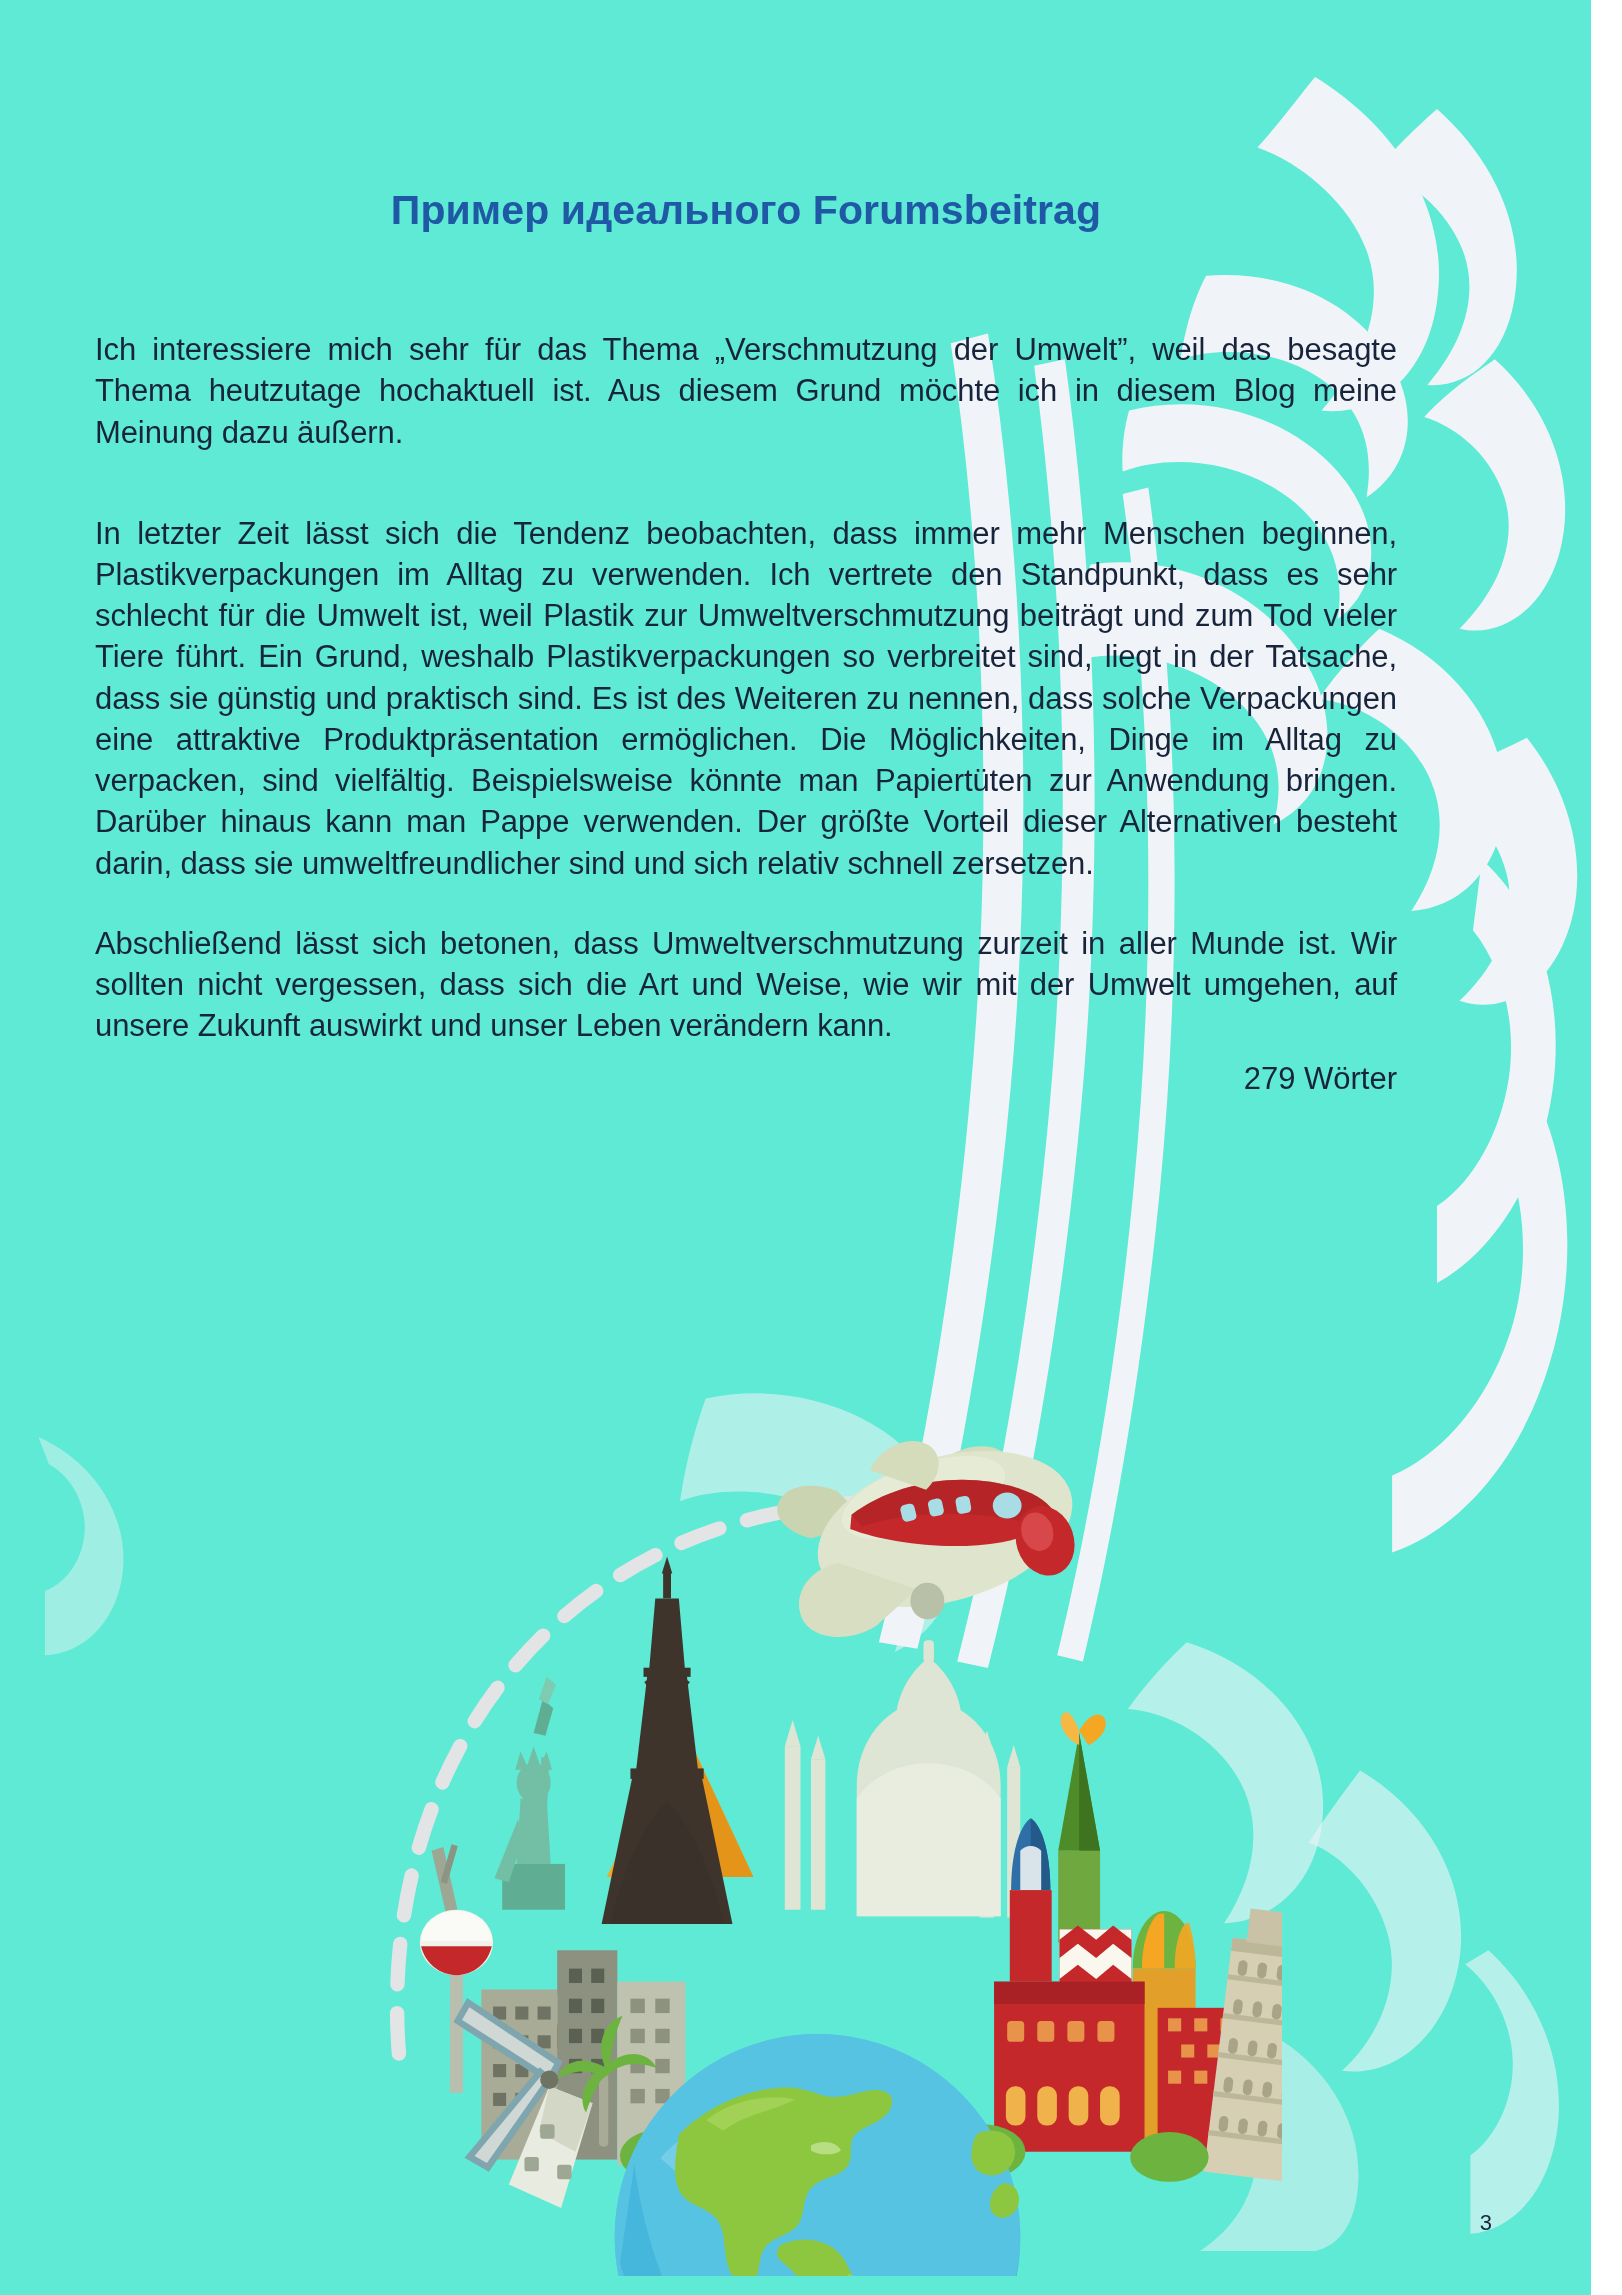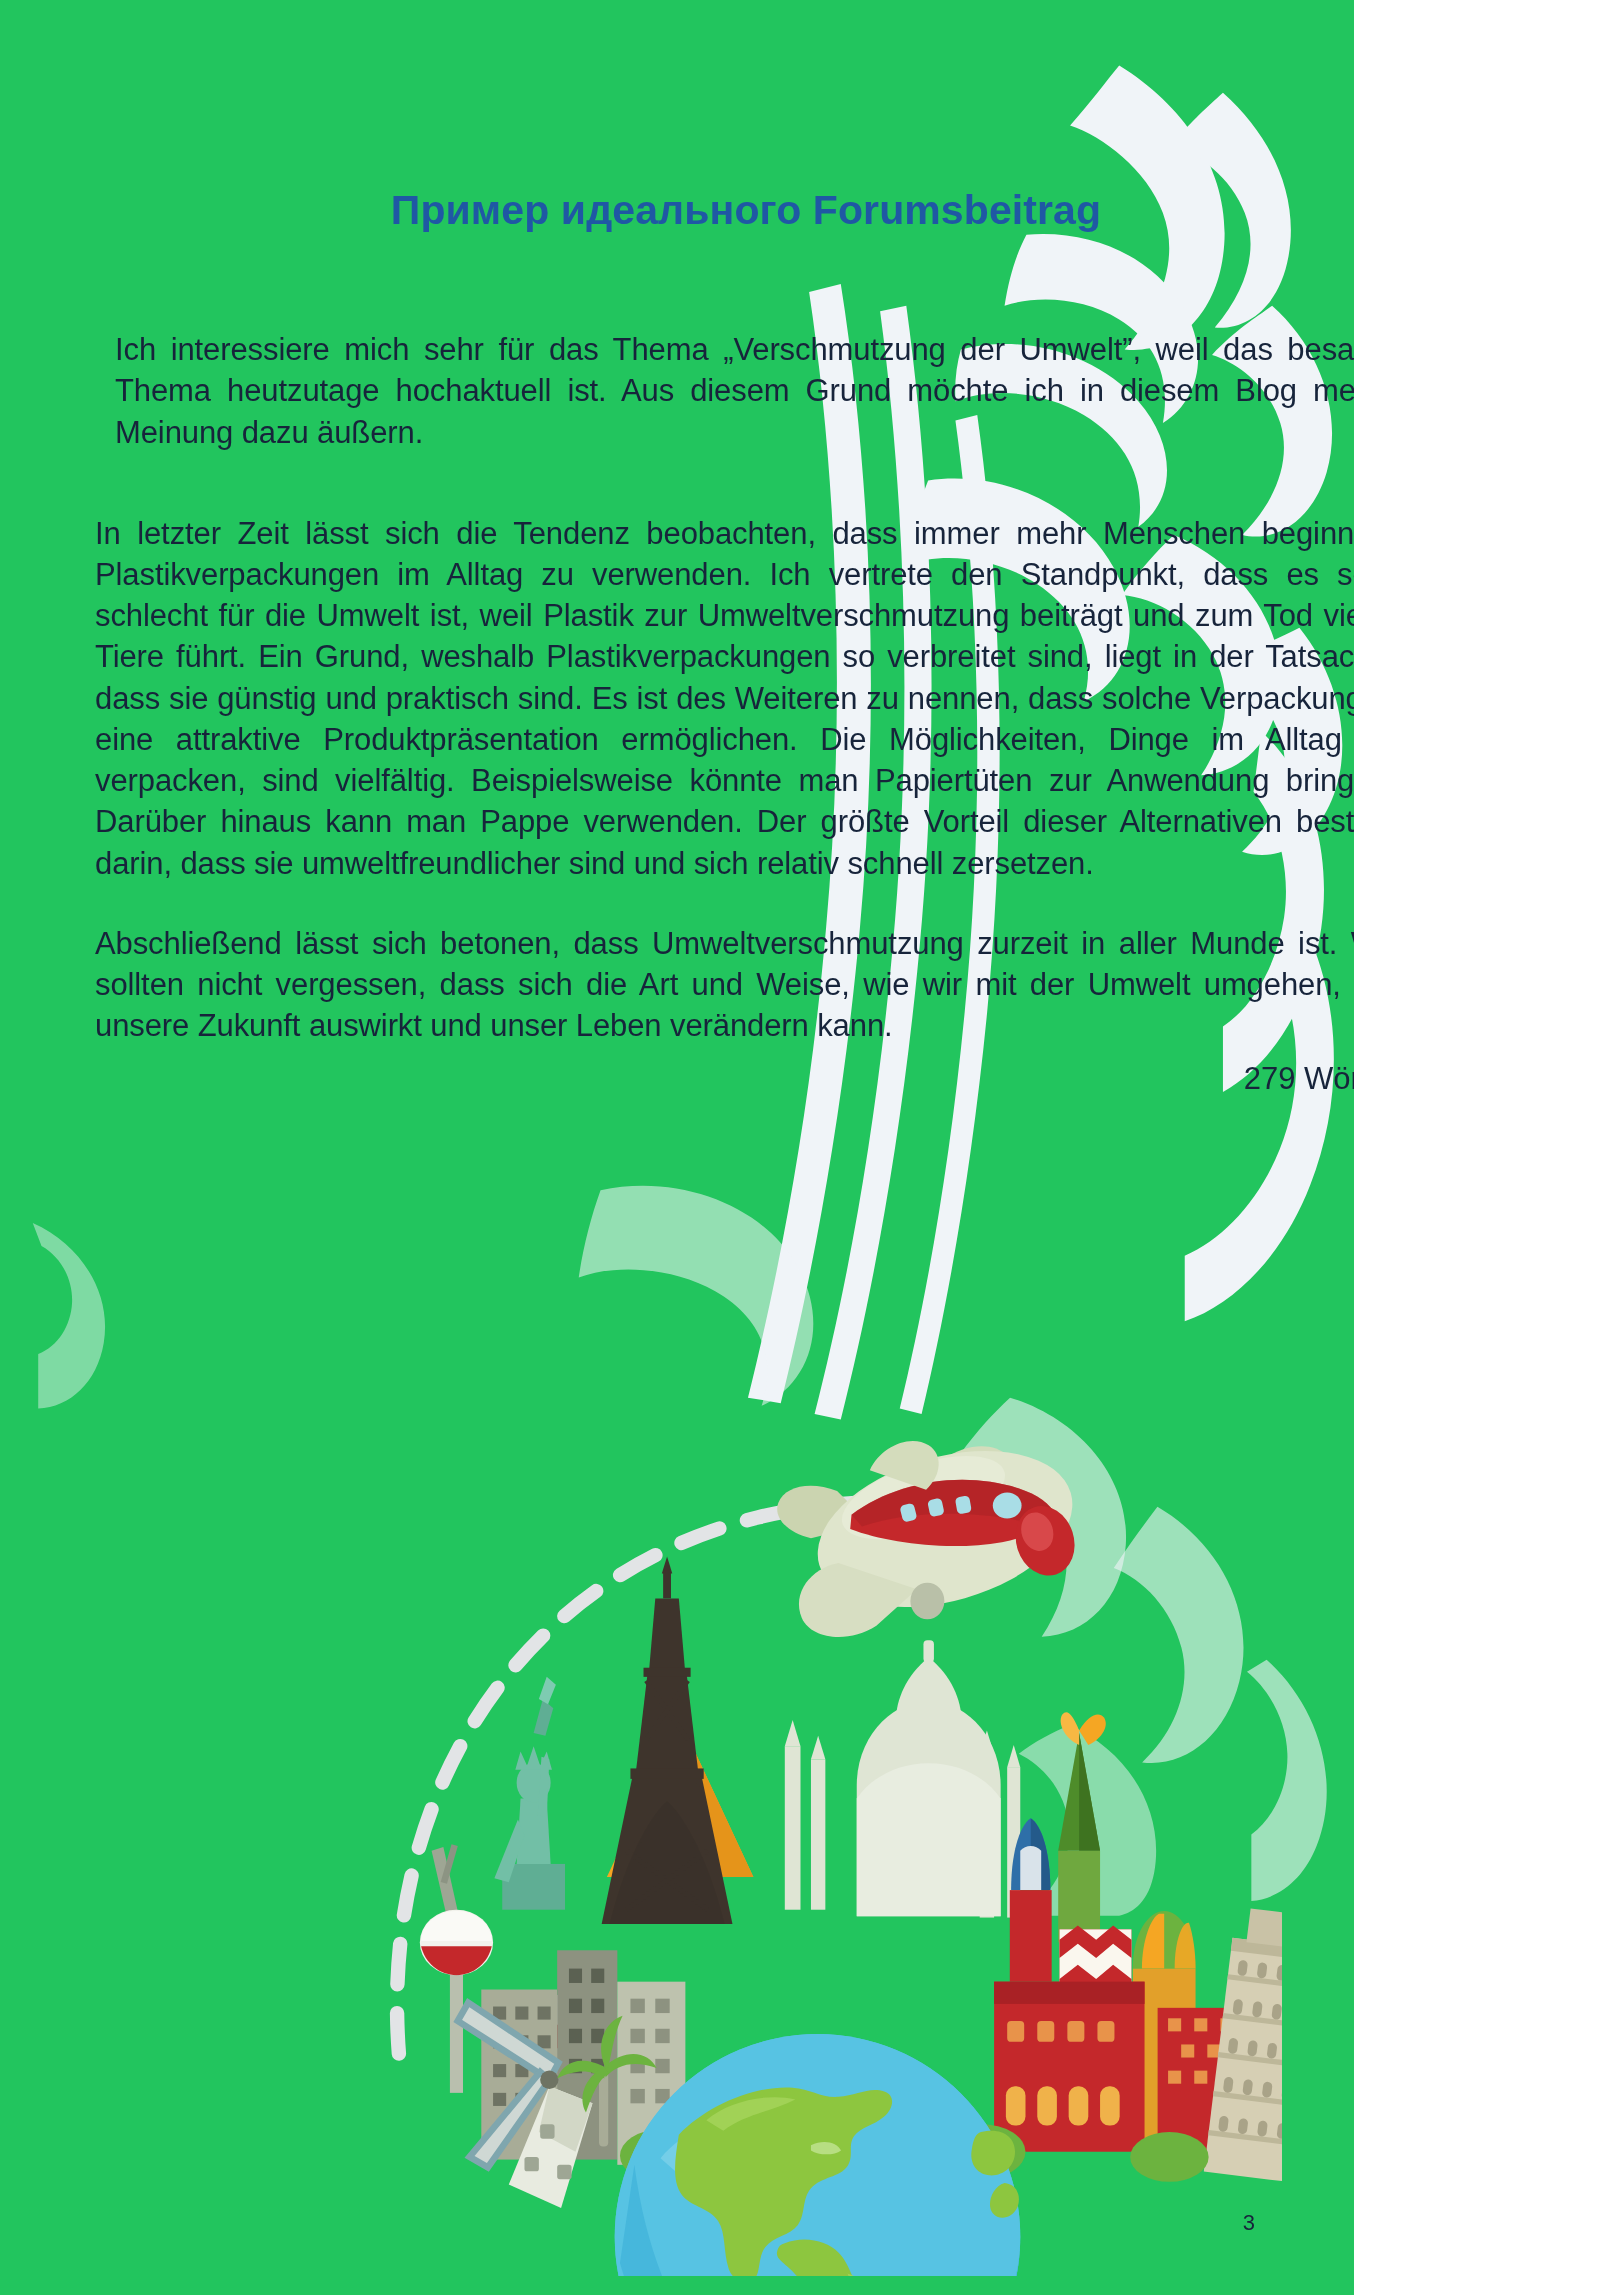--- a/index.html
+++ b/index.html
@@ -2,23 +2,23 @@
 <html style="font-size:10.5px"><head>
 <meta charset="utf-8">
 <style>
   html, body {
     margin: 0;
     padding: 0;
     background: #ffffff;
   }
   .page {
     position: relative;
-    width: 1354px;
+    width: 1591px;
     height: 2295px;
-    background: #22c55e;
+    background: #5eead4;
     overflow: hidden;
     font-family: "Liberation Sans", sans-serif;
   }
 
   
   .watermark {
     position: absolute;
     inset: 0;
     pointer-events: none;
     z-index: 0;
@@ -46,21 +46,21 @@
 
   .body-text {
     margin: 0;
     color: #17243B;
     font-size: 31px;
     line-height: 1.33;
     text-align: justify;
     text-justify: inter-word;
     letter-spacing: -0.1px;
   }
-  .p1 { margin-top: 96px; margin-left: 20px; }
+  .p1 { margin-top: 96px; }
   .p2 { margin-top: 60px; }
   .p3 { margin-top: 39px; }
 
   .word-count {
     margin: 11.8px 0 0 0;
     text-align: right;
     color: #17243B;
     font-size: 31px;
     line-height: 1.33;
   }

